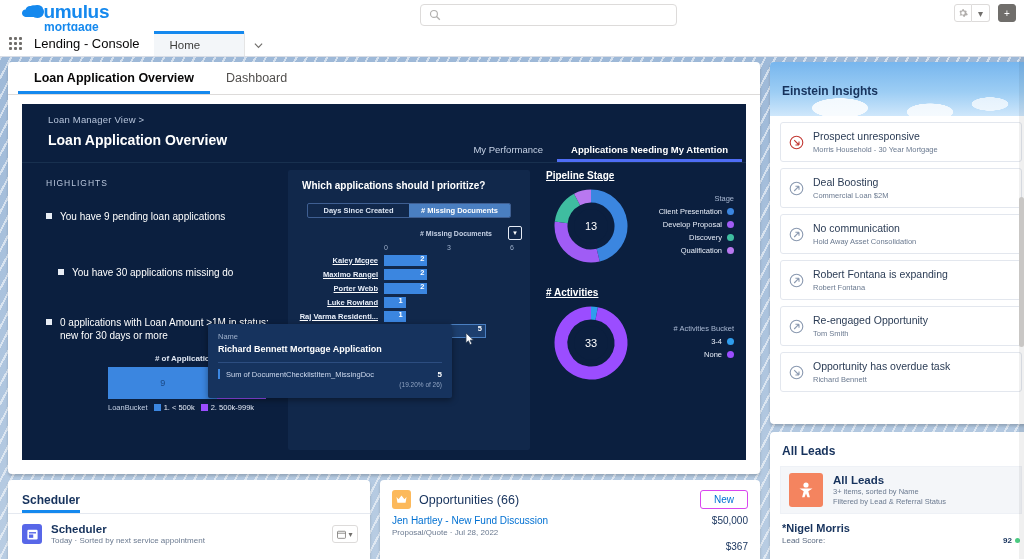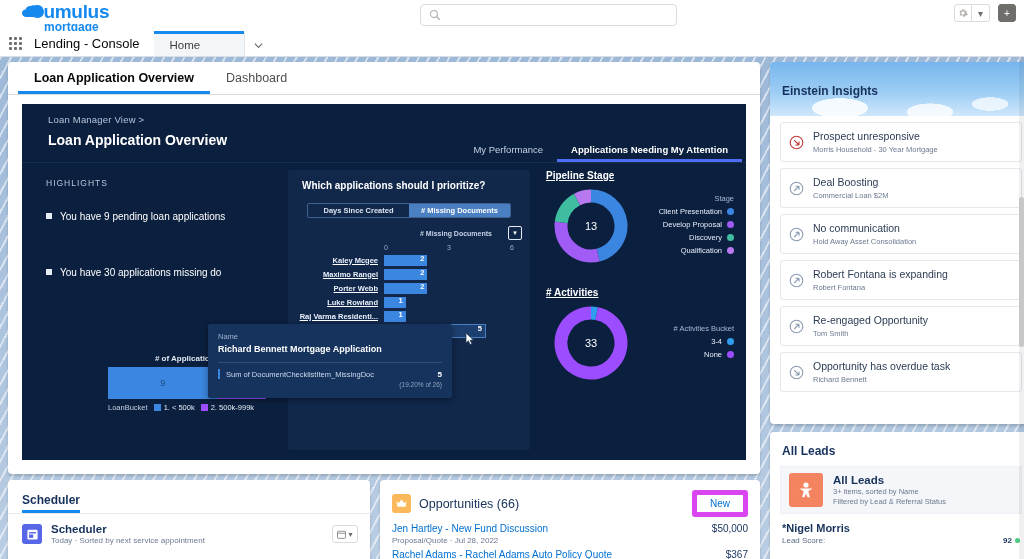--- a/index.html
+++ b/index.html
@@ -122,21 +122,21 @@
   }
   .hl-label { font-size: 8.5px; letter-spacing: 1px; color: #b9c6dc; padding: 8px 0 0 14px; }
   .hl-item {
     display: flex; align-items: flex-start; gap: 8px;
     padding: 0 6px 0 14px; font-size: 10px; color: #fff; line-height: 13px;
   }
   .hl-item .bullet {
     width: 6px; height: 6px; background: #e8edf5; flex: 0 0 6px; margin-top: 3px;
   }
   .hl-1 { position: absolute; top: 40px; left: 0; right: 0; }
-  .hl-2 { position: absolute; top: 96px; left: 0; right: 0; }
+  .hl-2 { position: absolute; top: 96px; left: 12px; right: 0; }
   .hl-3 { position: absolute; top: 146px; left: 0; right: 0; }
 
   .appl-chart { position: absolute; left: 36px; top: 184px; width: 198px; padding-left: 40px; }
   .appl-title { font-size: 8px; color: #dfe6f2; text-align: center; margin-bottom: 4px; font-weight: 700; }
   .appl-bar { display: flex; height: 32px; }
   .appl-seg { display: flex; align-items: center; justify-content: center; font-size: 9px; color: #ffffff; }
   .appl-legend {
     display: flex; align-items: center; gap: 6px; margin-top: 4px; font-size: 7.5px; color: #c3cfe3;
   }
   .appl-legend .key { display: flex; align-items: center; gap: 3px; color: #e3e9f4; }
@@ -289,21 +289,21 @@
   }
 
   .opps {
     position: absolute; left: 380px; top: 480px; width: 380px; height: 79px;
     background: #fff; border-radius: 4px 4px 0 0; box-shadow: 0 2px 3px rgba(0,0,0,.18); overflow: hidden;
   }
   .opp-hdr { display: flex; align-items: center; padding: 10px 12px 0 12px; gap: 8px; }
   .opp-ico { width: 19px; height: 19px; background: #fcb95b; border-radius: 3px; display:flex;align-items:center;justify-content:center; flex: 0 0 19px;}
   .opp-title { font-size: 12.5px; color: #16325c; }
   .opp-new {
-    margin-left: auto; border: 5px solid #d946ef; border-radius: 3px;
+    margin-left: auto; border: 1px solid #d946ef; border-radius: 3px;
     font-size: 10px; color: #0070d2; padding: 3px 13px; background: #fff;
   }
   .opp-row { padding: 6px 12px 0 12px; display: flex; }
   .opp-link { font-size: 10px; color: #0070d2; }
   .opp-sub { font-size: 8px; color: #6b7a90; margin-top: 2px; }
   .opp-amt { margin-left: auto; font-size: 10px; color: #16325c; }
 
   .scroll-right {
     position: absolute; right: 0; top: 57px; width: 5px; height: 502px; background: rgba(0,0,0,.06);
   }
@@ -386,20 +386,24 @@
     <div class="panel-highlights">
       <div class="hl-label">HIGHLIGHTS</div>
 
       <div class="hl-item hl-1">
         <span class="bullet"></span>
         <span>You have 9 pending loan applications</span>
       </div>
       <div class="hl-item hl-2">
         <span class="bullet"></span>
         <span>You have 30 applications missing do</span>
+      </div>
+      <div class="hl-item hl-3">
+        <span class="bullet"></span>
+        <span>0 applications with Loan Amount &gt;1M in status: new for 30 days or more</span>
       </div>
 
       <div class="appl-chart">
         <div class="appl-title"># of Applications</div>
         <div class="appl-bar">
           <div class="appl-seg" id="seg0" style="width: 69.2308%; background: rgb(59, 134, 224); color: rgb(27, 74, 134);">9</div>
           <div class="appl-seg" id="seg1" style="width: 30.7692%; background: rgb(155, 77, 255);">4</div>
         </div>
         <div class="appl-legend">
           <span>LoanBucket</span>
@@ -680,20 +684,19 @@
     <div class="opp-new">New</div>
   </div>
   <div class="opp-row">
     <div>
       <div class="opp-link">Jen Hartley - New Fund Discussion</div>
       <div class="opp-sub">Proposal/Quote  ·  Jul 28, 2022</div>
     </div>
     <div class="opp-amt">$50,000</div>
   </div>
   <div class="opp-row" style="padding-top:4px;">
-    <div class="opp-link">Rachel Adams - Rachel Adams Auto Policy Quote</div>
     <div class="opp-amt">$367</div>
   </div>
 </div>
 
 <div class="scroll-right">
   <div class="scroll-thumb"></div>
 </div>
 
 </body></html>

